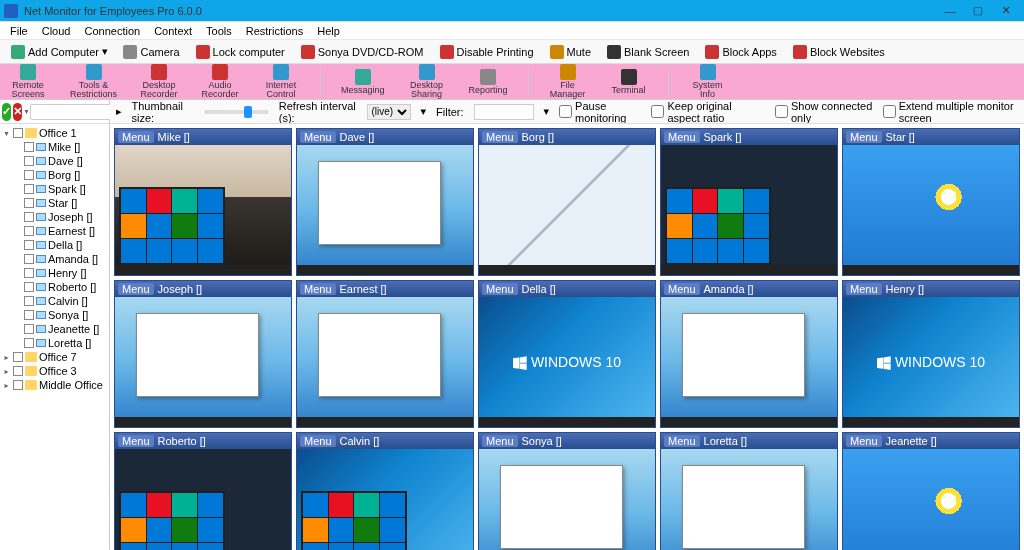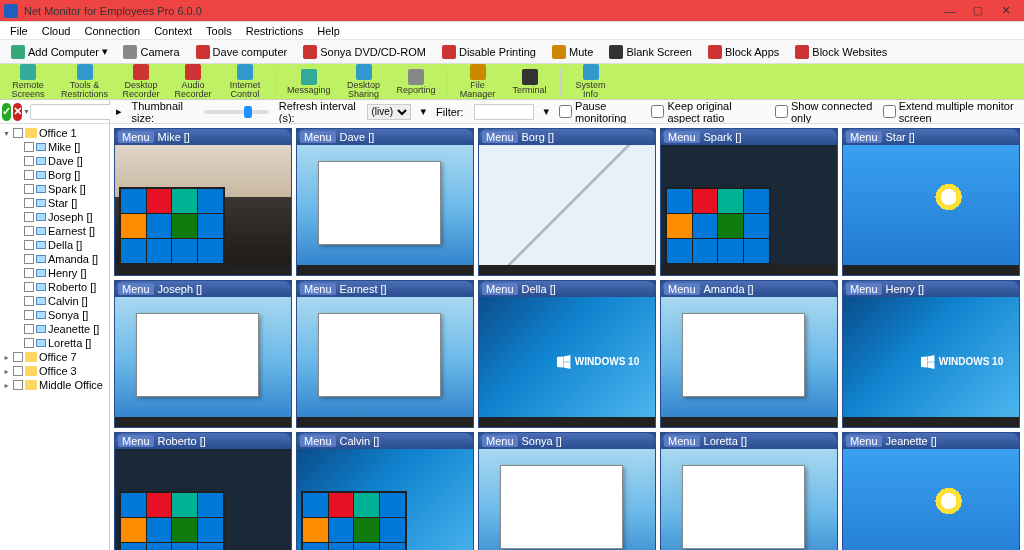--- a/index.html
+++ b/index.html
@@ -1,26 +1,26 @@
 <!DOCTYPE html>
 <html><head>
 <meta charset="utf-8">
 <style>
 * { margin:0; padding:0; box-sizing:border-box; font-family:"Segoe UI",Tahoma,sans-serif; font-size:11px; }
 body { background:#fff; width:1024px; height:550px; overflow:hidden; display:flex; flex-direction:column; }
-.titlebar { height:22px; background:#ef4444; border-bottom:1px solid #ddd; display:flex; align-items:center; padding:0 4px; }
+.titlebar { height:22px; background:#0ea5e9; border-bottom:1px solid #ddd; display:flex; align-items:center; padding:0 4px; }
 .titlebar .app-icon { width:14px; height:14px; background:#1e5fbf; border-radius:2px; margin-right:6px; }
 .titlebar .title { flex:1; font-size:11px; color:#333; }
 .titlebar .wbtn { width:28px; height:18px; display:flex; align-items:center; justify-content:center; color:#333; cursor:pointer; }
 .menubar { height:18px; display:flex; align-items:center; padding:0 4px; gap:2px; border-bottom:1px solid #e8e8e8; }
 .menubar span { padding:2px 6px; cursor:pointer; }
 .toolbar1 { height:24px; display:flex; align-items:center; padding:2px 4px; gap:2px; border-bottom:1px solid #ddd; background:#f8f8f8; }
 .tb1-item { display:flex; align-items:center; gap:3px; padding:2px 6px; cursor:pointer; border:1px solid transparent; }
 .tb1-icon { width:14px; height:14px; display:inline-block; border-radius:2px; }
-.toolbar2 { height:36px; display:flex; align-items:center; padding:2px 4px; gap:4px; border-bottom:1px solid #ccc; background:#bef264; }
+.toolbar2 { height:36px; display:flex; align-items:center; padding:2px 4px; gap:13px; border-bottom:1px solid #ccc; background:#f9a8d4; }
 .tb2-item { display:flex; flex-direction:column; align-items:center; justify-content:center; padding:2px 4px; cursor:pointer; border:1px solid transparent; min-width:48px; }
 .tb2-icon { width:16px; height:16px; border-radius:2px; }
 .tb2-label { font-size:9px; color:#333; text-align:center; line-height:1; margin-top:1px; white-space:pre; }
 .sep { width:1px; height:28px; background:#ccc; margin:0 2px; }
 .body { flex:1; display:flex; overflow:hidden; }
 .sidebar { width:110px; border-right:1px solid #ccc; display:flex; flex-direction:column; }
 .sb-tools { height:24px; display:flex; align-items:center; gap:2px; padding:2px; border-bottom:1px solid #ddd; }
 .sb-btn { width:18px; height:18px; border-radius:9px; cursor:pointer; display:flex; align-items:center; justify-content:center; color:#fff; font-weight:bold; font-size:11px; }
 .sb-search { flex:1; height:16px; border:1px solid #ccc; border-radius:2px; padding:0 3px; font-size:10px; }
 .tree { flex:1; overflow:auto; padding:2px; font-size:10px; }
@@ -29,39 +29,39 @@
 .chk { width:10px; height:10px; border:1px solid #888; background:#fff; }
 .folder-ico { width:12px; height:10px; background:#ffd666; border-radius:1px; }
 .main { flex:1; display:flex; flex-direction:column; overflow:hidden; background:#fff; }
 .optbar { height:24px; display:flex; align-items:center; padding:2px 6px; gap:10px; border-bottom:1px solid #ddd; font-size:10px; background:#fafafa; flex-wrap:nowrap; overflow:hidden; }
 .slider { width:80px; height:4px; background:#ddd; position:relative; border-radius:2px; }
 .slider .thumb { position:absolute; width:8px; height:12px; background:#1e90ff; top:-4px; left:40px; border-radius:2px; }
 .optbar select,.optbar input[type=text] { font-size:10px; height:16px; border:1px solid #ccc; }
 .optbar label { display:flex; align-items:center; gap:3px; }
 .grid { flex:1; overflow:auto; padding:4px; display:grid; grid-template-columns:repeat(5,1fr); gap:4px; background:#fff; }
 .tile { border:1px solid #2a4d8f; display:flex; flex-direction:column; background:#2a4d8f; }
-.tile-head { height:16px; background:linear-gradient(#4a6db5,#2a4d8f); color:#fff; display:flex; align-items:center; padding:0 3px; gap:4px; font-size:10px;border-radius:8px; }
+.tile-head { height:16px; background:linear-gradient(#4a6db5,#2a4d8f); color:#fff; display:flex; align-items:center; padding:0 3px; gap:4px; font-size:10px; }
 .tile-menu { background:#5a7dc5; padding:0 4px; border-radius:2px; cursor:pointer; }
 .tile-name { flex:1; }
 .tile-body { flex:1; background:#0078d7; position:relative; overflow:hidden; min-height:130px; }
 .desk-win10 { background:linear-gradient(135deg,#0a4d8c,#1084d0 40%,#50b8f0); }
 .desk-daisy { background:radial-gradient(circle at 60% 40%,#fff 0,#fff 6%,#ffe135 6%,#ffe135 10%,transparent 10%),linear-gradient(#3aa0f0,#1e78d0); }
 .desk-mtn { background:linear-gradient(#e0d5c8 0%,#c8b8a0 40%,#3a3530 40%,#1a1815 100%); }
 .desk-water { background:linear-gradient(#a8d8f0 0%,#6ab8e8 50%,#2a7cc8 100%); }
 .desk-lines { background:linear-gradient(135deg,#e8f0f8 0%,#e8f0f8 48%,#9ab 49%,#e8f0f8 50%),#e8f0f8; }
 .desk-dark { background:#1a2838; }
 .taskbar-mini { position:absolute; bottom:0; left:0; right:0; height:10px; background:#222; }
 .startmenu { position:absolute; left:4px; bottom:10px; width:60%; height:60%; background:#1f1f1f; display:grid; grid-template-columns:repeat(4,1fr); grid-auto-rows:1fr; gap:1px; padding:2px; }
 .startmenu > div { background:#0078d7; }
 .startmenu > div:nth-child(2){background:#e81123}
 .startmenu > div:nth-child(3){background:#00b294}
 .startmenu > div:nth-child(5){background:#ff8c00}
 .startmenu > div:nth-child(7){background:#107c10}
 .win-inner { position:absolute; background:#fff; border:1px solid #888; box-shadow:2px 2px 4px rgba(0,0,0,.3); }
-.win-logo { position:absolute; top:50%; left:50%; transform:translate(-50%,-50%); color:#fff; font-size:10px; font-weight:700; white-space:nowrap;margin-left:31px; }
+.win-logo { position:absolute; top:50%; left:50%; transform:translate(-50%,-50%); color:#fff; font-size:14px; font-weight:400; white-space:nowrap; }
 .win-logo::before { content:""; display:inline-block; width:14px; height:14px; background:#fff; margin-right:4px; vertical-align:middle; clip-path:polygon(0 15%,45% 10%,45% 48%,0 48%,0 52%,45% 52%,45% 90%,0 85%,0 52%,48% 52%,48% 90%,100% 100%,100% 52%,48% 52%,48% 48%,100% 48%,100% 0,48% 10%,48% 48%,0 48%); }
 </style>
 </head>
 <body>
 
 <div class="titlebar">
   <span class="app-icon"></span>
   <span class="title">Net Monitor for Employees Pro 6.0.0</span>
   <span class="wbtn">―</span>
   <span class="wbtn">▢</span>
@@ -83,21 +83,21 @@
       <span class="tb1-icon" style="background: rgb(51, 170, 119);"></span>
       <span>Add Computer</span>
       <span>▾</span>
     </div>
     <div class="tb1-item">
       <span class="tb1-icon" style="background: rgb(136, 136, 136);"></span>
       <span>Camera</span>
     </div>
     <div class="tb1-item">
       <span class="tb1-icon" style="background: rgb(204, 51, 51);"></span>
-      <span>Dave computer</span>
+      <span>Lock computer</span>
     </div>
     <div class="tb1-item">
       <span class="tb1-icon" style="background: rgb(204, 51, 51);"></span>
       <span>Sonya DVD/CD-ROM</span>
     </div>
     <div class="tb1-item">
       <span class="tb1-icon" style="background: rgb(204, 51, 51);"></span>
       <span>Disable Printing</span>
     </div>
     <div class="tb1-item">

